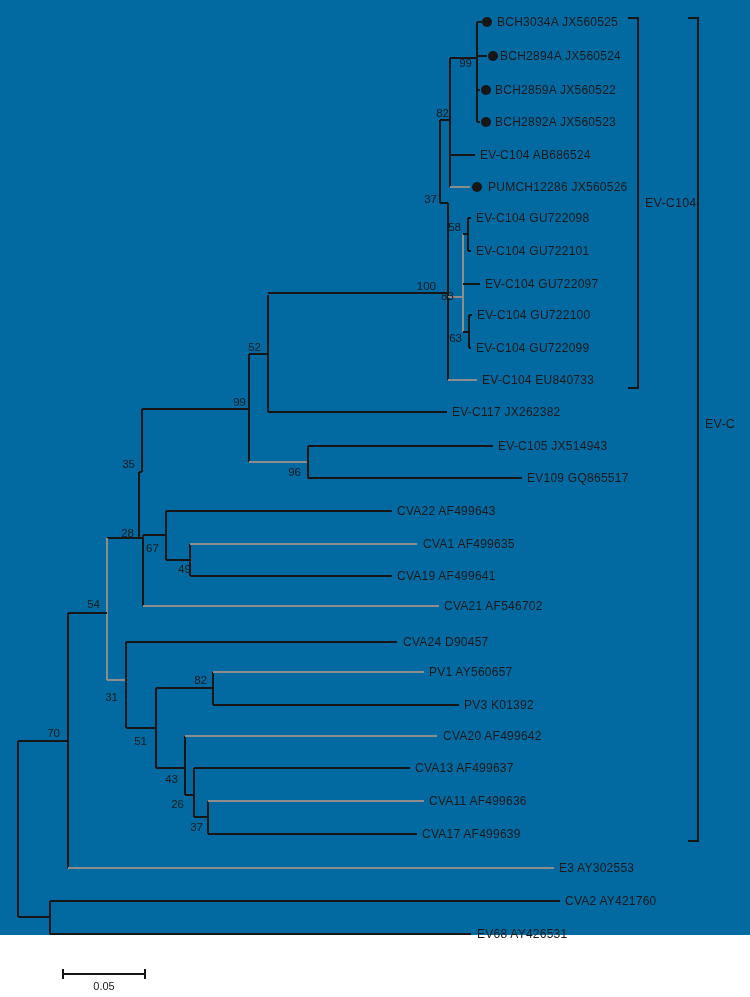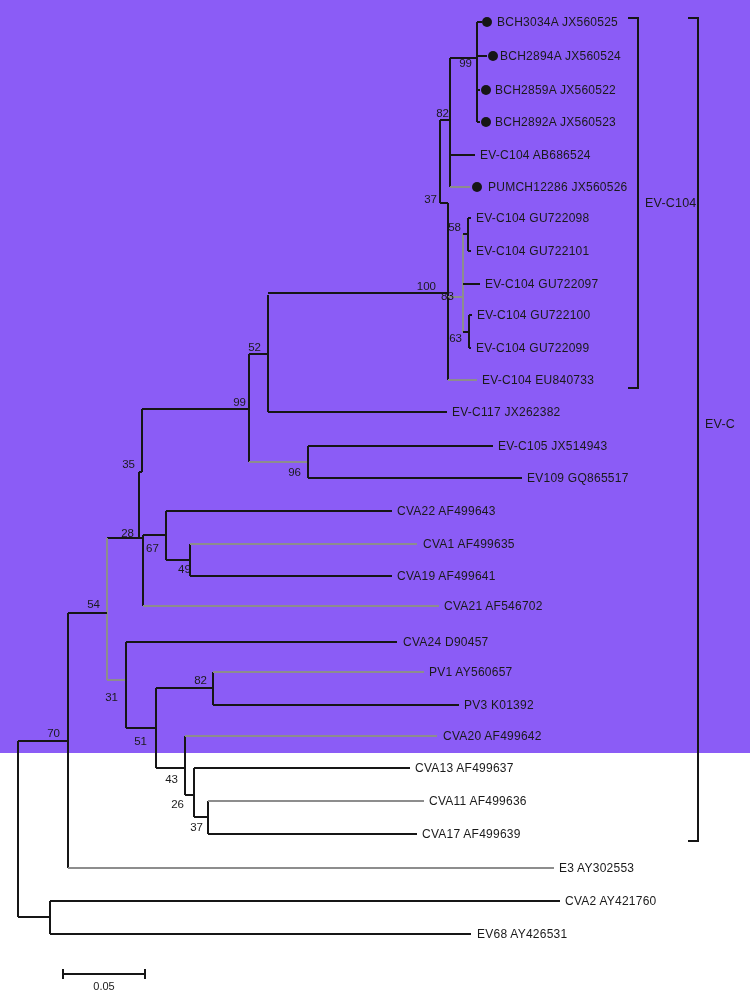--- a/index.html
+++ b/index.html
@@ -9,22 +9,22 @@
   }
   body {
     width: 750px;
     height: 997px;
     overflow: hidden;
     font-family: "Liberation Sans", sans-serif;
   }
   #tree-wrap {
     position: relative;
     width: 750px;
-    height: 753px;
-    background: #8b5cf6;
+    height: 935px;
+    background: #0369a1;
     text-align: right;
   }
   svg text {
     font-family: "Liberation Sans", sans-serif;
     fill: #1a1a1a;
   }
   .taxon-label   { font-size: 12px; letter-spacing: 0.25px; }
   .bootstrap     { font-size: 11.5px; }
   .bracket-label { font-size: 12.5px; letter-spacing: 0.2px; }
   .scale-label   { font-size: 11px; }

